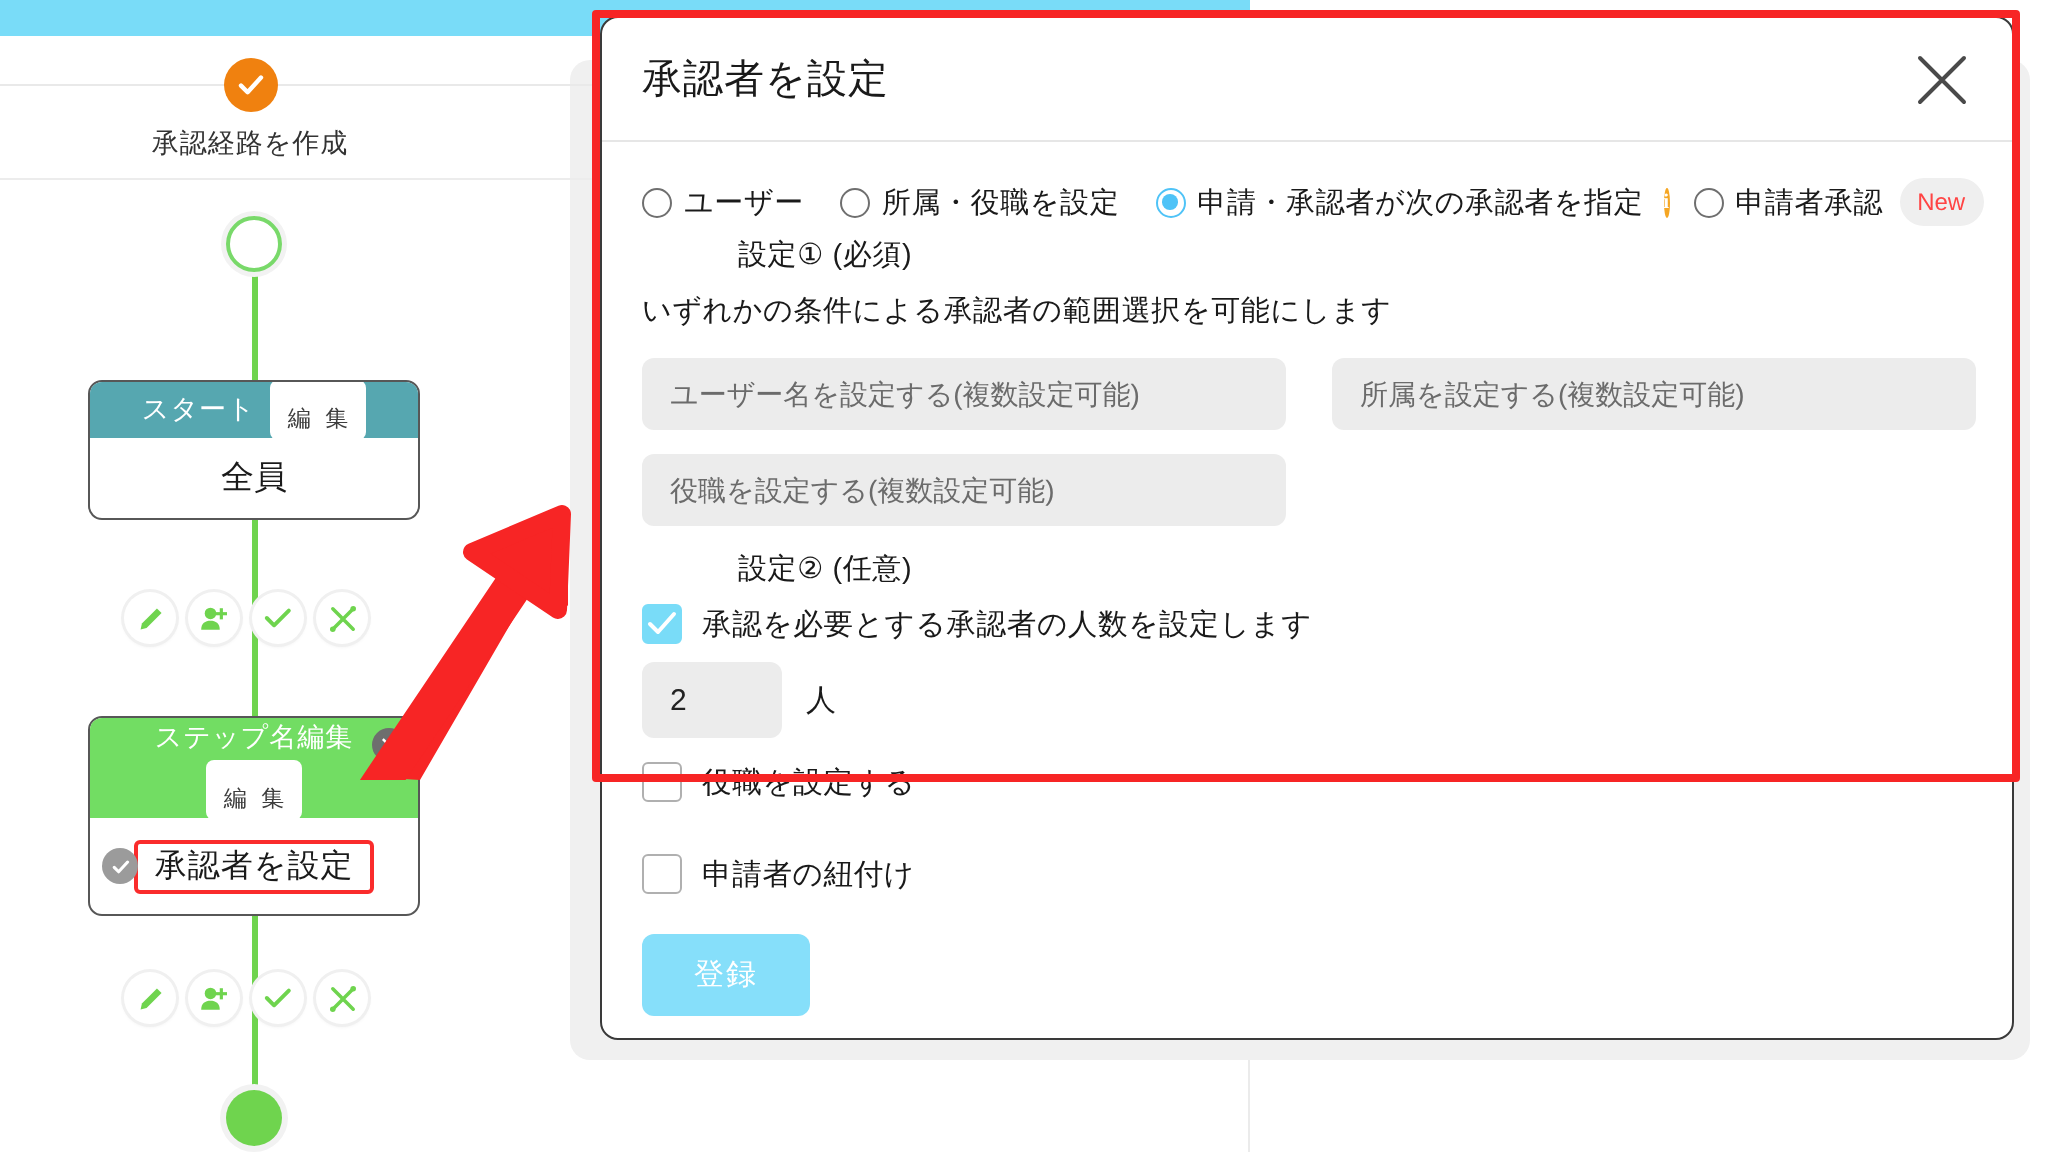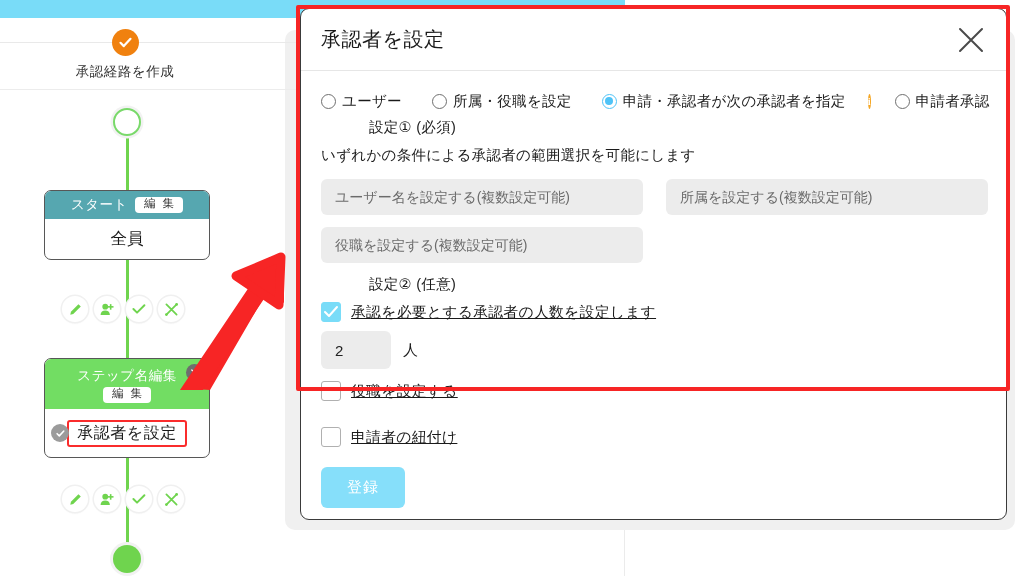--- a/index.html
+++ b/index.html
@@ -94,21 +94,21 @@
   }
   .card-head.teal { background: #56a7b0; }
   .card-head.green { background: #72dd63; height: 50px; flex-direction: column; gap: 2px; padding-top: 2px; }
   .card-head-title {
     font-size: 13.5px; color: #ffffff; letter-spacing: .5px;
   }
   .card-head.green .card-head-title { color: #ffffff; }
   .edit-btn {
     background: #ffffff; color: #3d3d3d;
     font-size: 11.5px; letter-spacing: 2px;
-    padding: 0 7px 2px 9px; border-radius: 4px;
+    padding: 14px 7px 2px 9px; border-radius: 4px;
     border: none; cursor: pointer; line-height: 1.2;
   }
   .card-x {
     position: absolute; right: 6px; top: 5px;
     width: 17px; height: 17px; border-radius: 50%;
     background: #6e6e6e; color: #fff;
     display: flex; align-items: center; justify-content: center;
     font-size: 12px; cursor: pointer; line-height: 1;
   }
   .card-body {
@@ -158,21 +158,21 @@
     font-size: 20px; color: #1a1a1a; margin-left: 20px; letter-spacing: .5px;
   }
   .modal-close {
     position: absolute; right: 18px; top: 14px;
     width: 34px; height: 34px; cursor: pointer;
     display: flex; align-items: center; justify-content: center;
   }
   .modal-body { padding: 18px 20px 0 20px; }
 
   .radio-row {
-    display: flex; align-items: center; gap: 12px; white-space: nowrap;
+    display: flex; align-items: center; gap: 0px; white-space: nowrap;
   }
   .radio-opt {
     display: flex; align-items: center; gap: 6px; cursor: pointer;
     margin-right: 18px;
   }
   .rb {
     width: 15px; height: 15px; border-radius: 50%;
     border: 1.7px solid #6f6f6f; background: #fff;
     flex: none; position: relative;
   }
@@ -211,21 +211,21 @@
     font-family: "Liberation Sans", sans-serif; outline: none;
   }
   .field::placeholder { color: #6b6b6b; }
 
   .cb-row { display: flex; align-items: center; gap: 10px; margin-top: 8px; cursor: pointer; }
   .cb {
     width: 20px; height: 20px; border-radius: 3px; flex: none;
     border: 1.5px solid #b0b0b0; background: #fff; position: relative;
   }
   .cb.on { background: #79dcf8; border-color: #79dcf8; }
-  .cb-label { font-size: 14.8px; color: #1a1a1a; letter-spacing: .3px; text-decoration: underline; }
+  .cb-label { font-size: 14.8px; color: #1a1a1a; letter-spacing: .3px; }
 
   .num-row { display: flex; align-items: center; gap: 12px; margin-top: 9px; }
   .num-input {
     width: 70px; height: 38px; background: #ececec; border: none; border-radius: 6px;
     padding: 0 14px; font-size: 15px; color: #222;
     font-family: "Liberation Sans", sans-serif; outline: none;
   }
   .num-unit { font-size: 15px; color: #1a1a1a; }
 
   .submit-btn {

